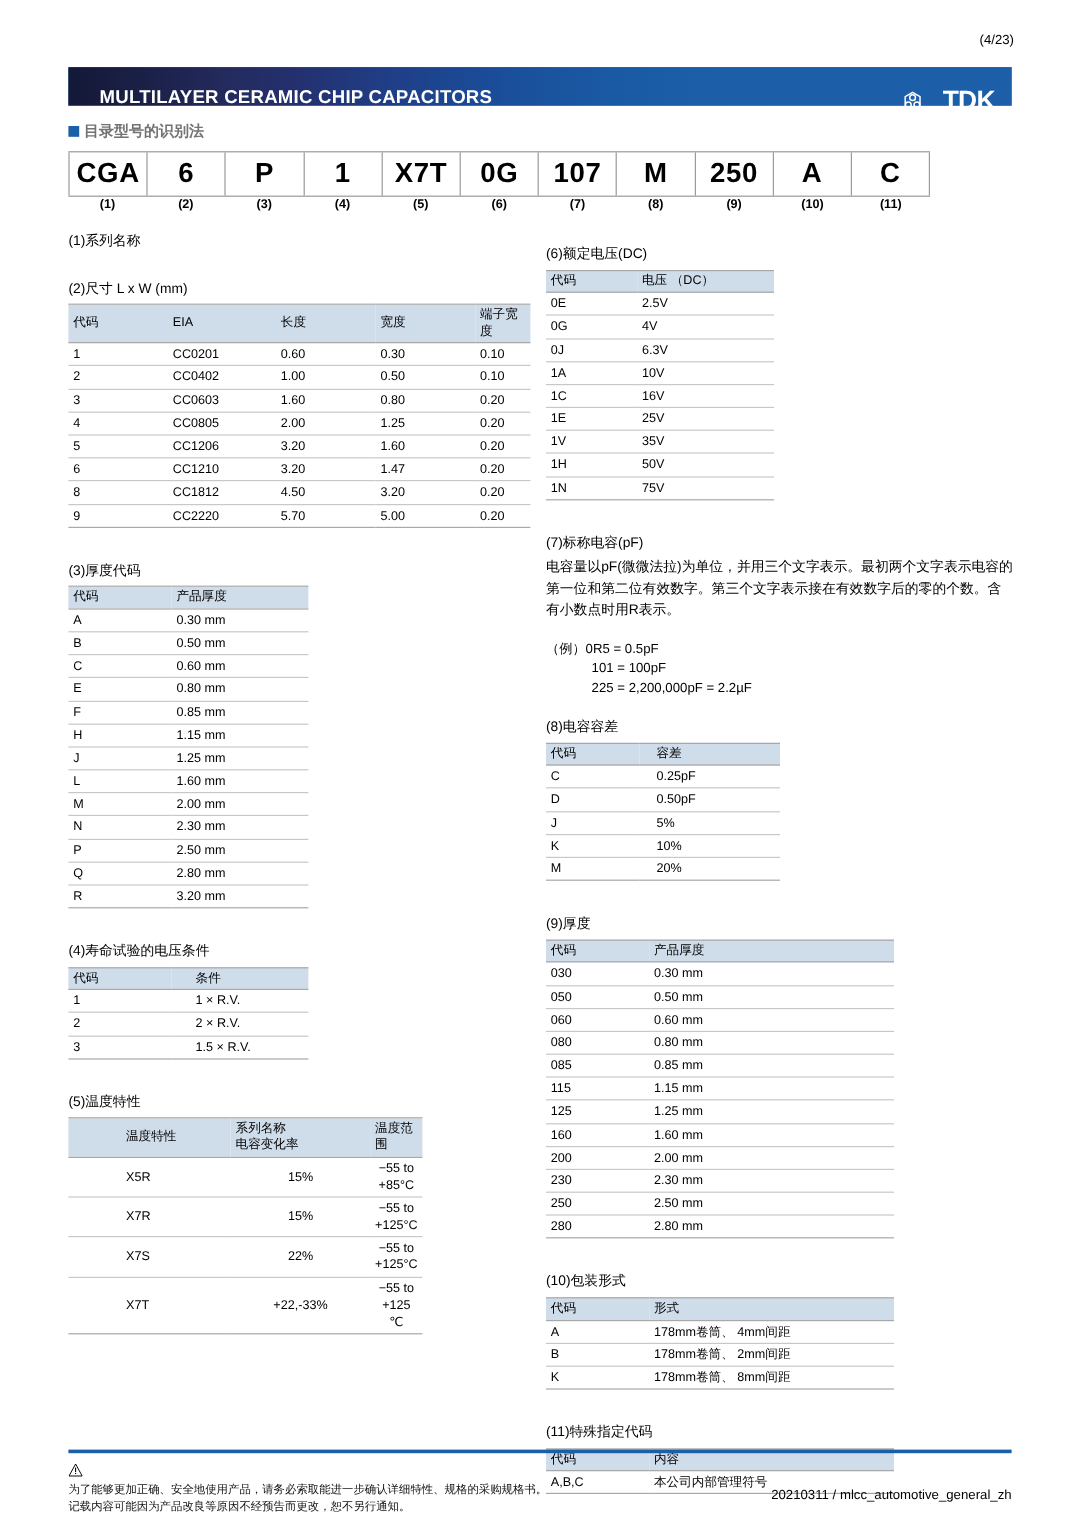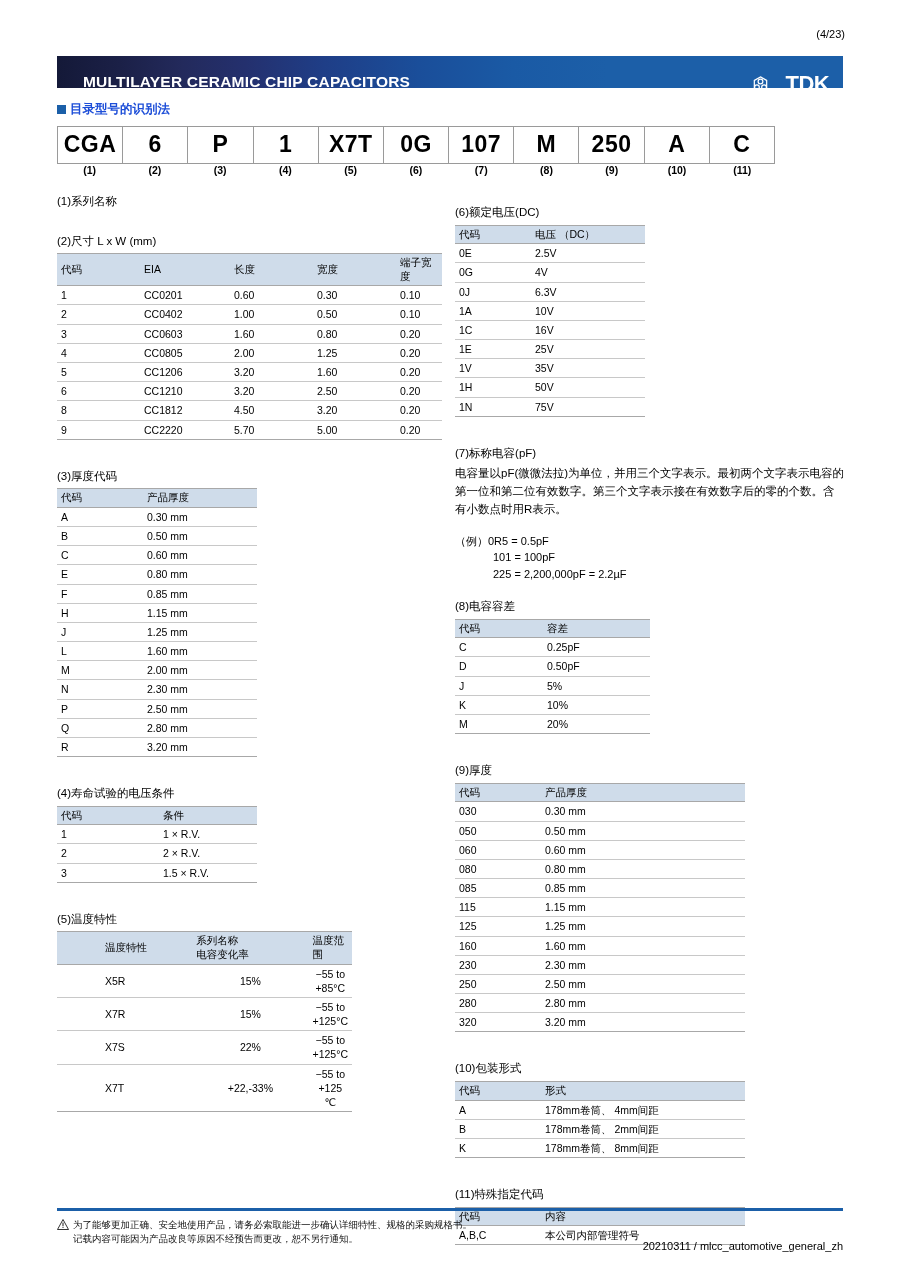--- a/index.html
+++ b/index.html
@@ -35,32 +35,31 @@
     color:#fff;font-size:15.5px;font-weight:bold;letter-spacing:0.2px;
     white-space:nowrap;
   }
   .tdk-logo{display:flex;align-items:center;gap:16px;}
   .tdk-mark{width:19px;height:19px;display:block;}
   .tdk-word{color:#fff;font-size:22px;font-weight:bold;letter-spacing:-0.6px;line-height:1;}
 
   
   .sec-head{
     position:absolute;left:57px;top:101px;
-    font-size:12.5px;font-weight:bold;color:#1d4ed8;
+    font-size:12.5px;font-weight:bold;color:#737373;
     display:flex;align-items:center;gap:4px;
   }
   .sq{width:9px;height:9px;background:#1b5fa8;display:inline-block;}
 
   
   .pn{
     position:absolute;left:57px;top:126px;width:718px;
     display:flex;
     border-top:1px solid #9a9a9a;
     border-bottom:1px solid #9a9a9a;
-    justify-content:flex-end;
   }
   .pn-cell{
     flex:1 1 0;
     text-align:center;
     font-size:23px;font-weight:bold;
     padding:4px 0 5px 0;
     border-left:1px solid #9a9a9a;
     letter-spacing:0.5px;
   }
   .pn-cell:last-child{border-right:1px solid #9a9a9a;}
@@ -142,21 +141,21 @@
   .ex .ind{padding-left:38px;display:block;}
 
   
   .footer-rule{
     position:absolute;left:57px;top:1208px;width:786px;height:3px;
     background:#1b5fa8;
   }
   .footer-note{
     position:absolute;left:57px;top:1218px;width:786px;
     display:flex;gap:4px;align-items:flex-start;
-    font-size:9.5px;line-height:1.5;color:#111;
+    font-size:9.5px;line-height:1.5;color:#111;flex-direction:column;
   }
   .warn-tri{width:12px;height:11px;flex:0 0 12px;margin-top:1px;}
   .footer-doc{
     position:absolute;right:57px;top:1240px;
     font-size:11px;color:#000;
   }
 </style>
 </head>
 <body>
 
@@ -264,21 +263,21 @@
               <td>5</td>
               <td>CC1206</td>
               <td>3.20</td>
               <td>1.60</td>
               <td>0.20</td>
             </tr>
             <tr>
               <td>6</td>
               <td>CC1210</td>
               <td>3.20</td>
-              <td>2.50</td>
+              <td>1.47</td>
               <td>0.20</td>
             </tr>
             <tr>
               <td>8</td>
               <td>CC1812</td>
               <td>4.50</td>
               <td>3.20</td>
               <td>0.20</td>
             </tr>
             <tr>
@@ -568,34 +567,34 @@
             </tr>
             <tr>
               <td>125</td>
               <td>1.25 mm</td>
             </tr>
             <tr>
               <td>160</td>
               <td>1.60 mm</td>
             </tr>
             <tr>
+              <td>200</td>
+              <td>2.00 mm</td>
+            </tr>
+            <tr>
               <td>230</td>
               <td>2.30 mm</td>
             </tr>
             <tr>
               <td>250</td>
               <td>2.50 mm</td>
             </tr>
             <tr>
               <td>280</td>
               <td>2.80 mm</td>
-            </tr>
-            <tr>
-              <td>320</td>
-              <td>3.20 mm</td>
             </tr>
           </tbody>
         </table>
     </div>
 
     <div class="gap-l"></div>
 
     <div class="blk">
       <p class="blk-title">(10)包装形式</p>
       <table class="t w-pkg">

